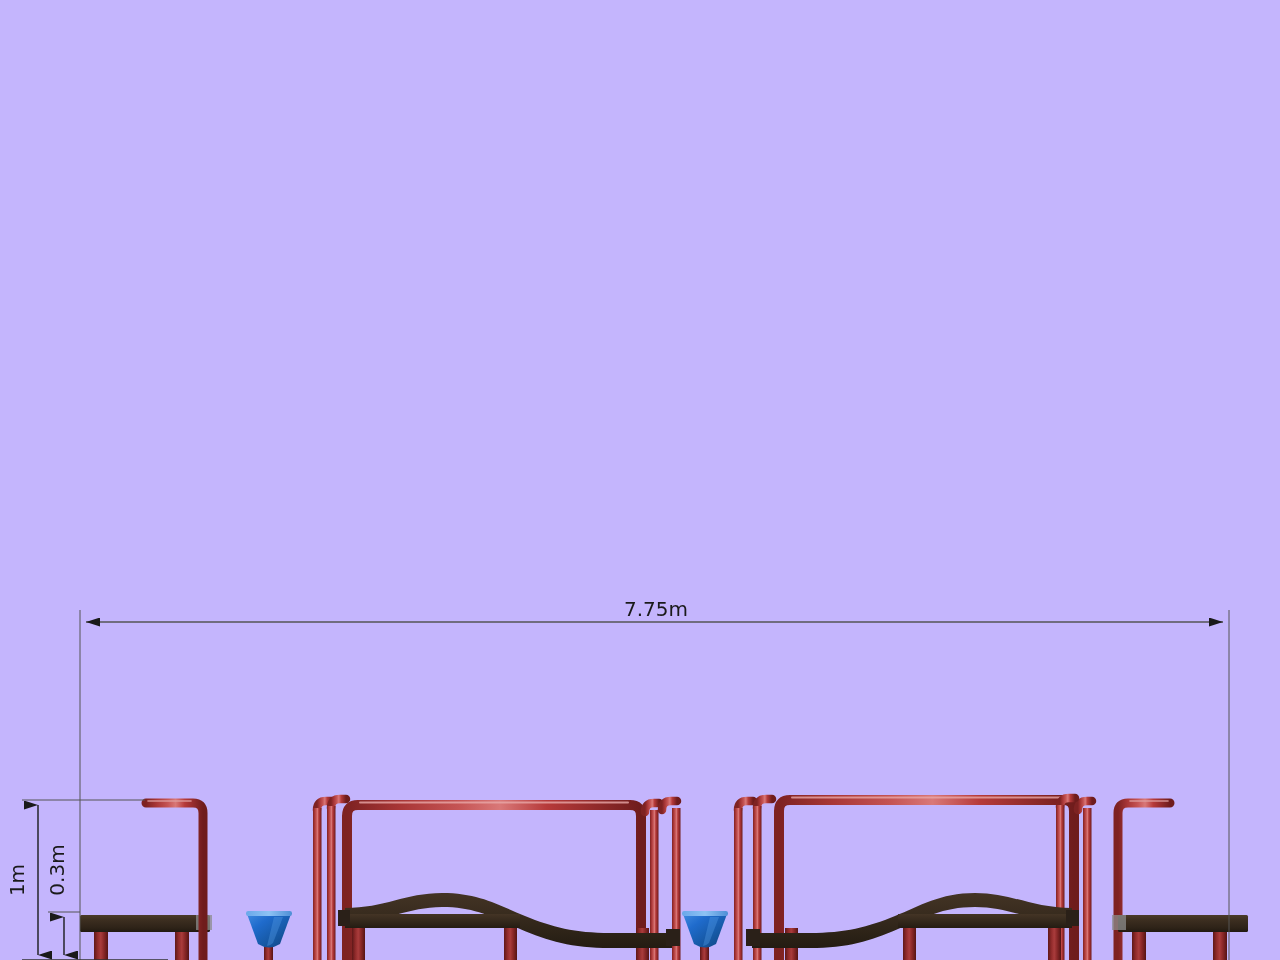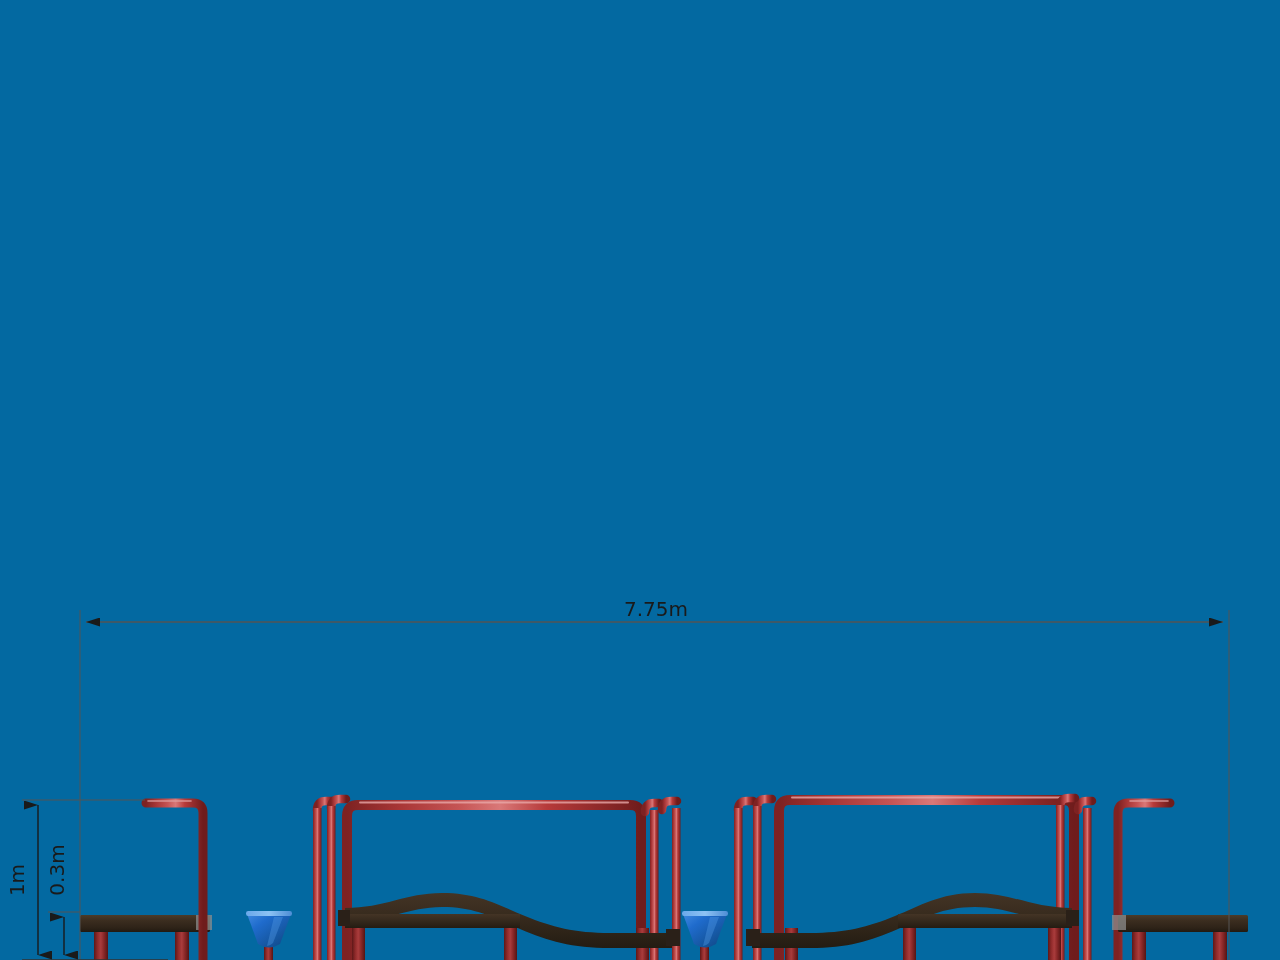--- a/index.html
+++ b/index.html
@@ -11,21 +11,21 @@
   body {
     width: 1280px;
     height: 960px;
     overflow: hidden;
     font-family: "DejaVu Sans", "Liberation Sans", sans-serif;
   }
   #drawing-root {
     position: relative;
     width: 1280px;
     height: 960px;
-    background: #0369a1;
+    background: #c4b5fd;
   }
   #elevation-svg {
     position: absolute;
     top: 0;
     left: 0;
     width: 1280px;
     height: 960px;
     display: block;
   }
   .dim-text {

